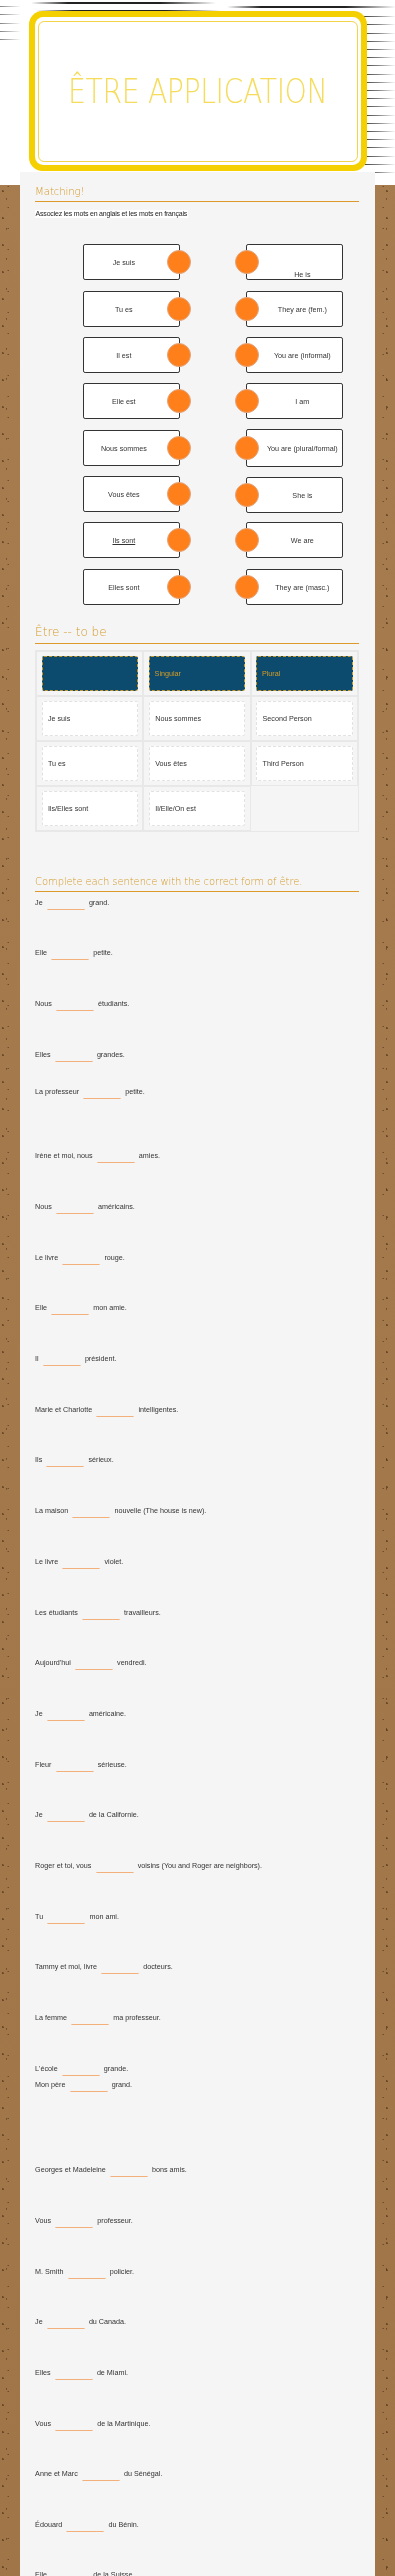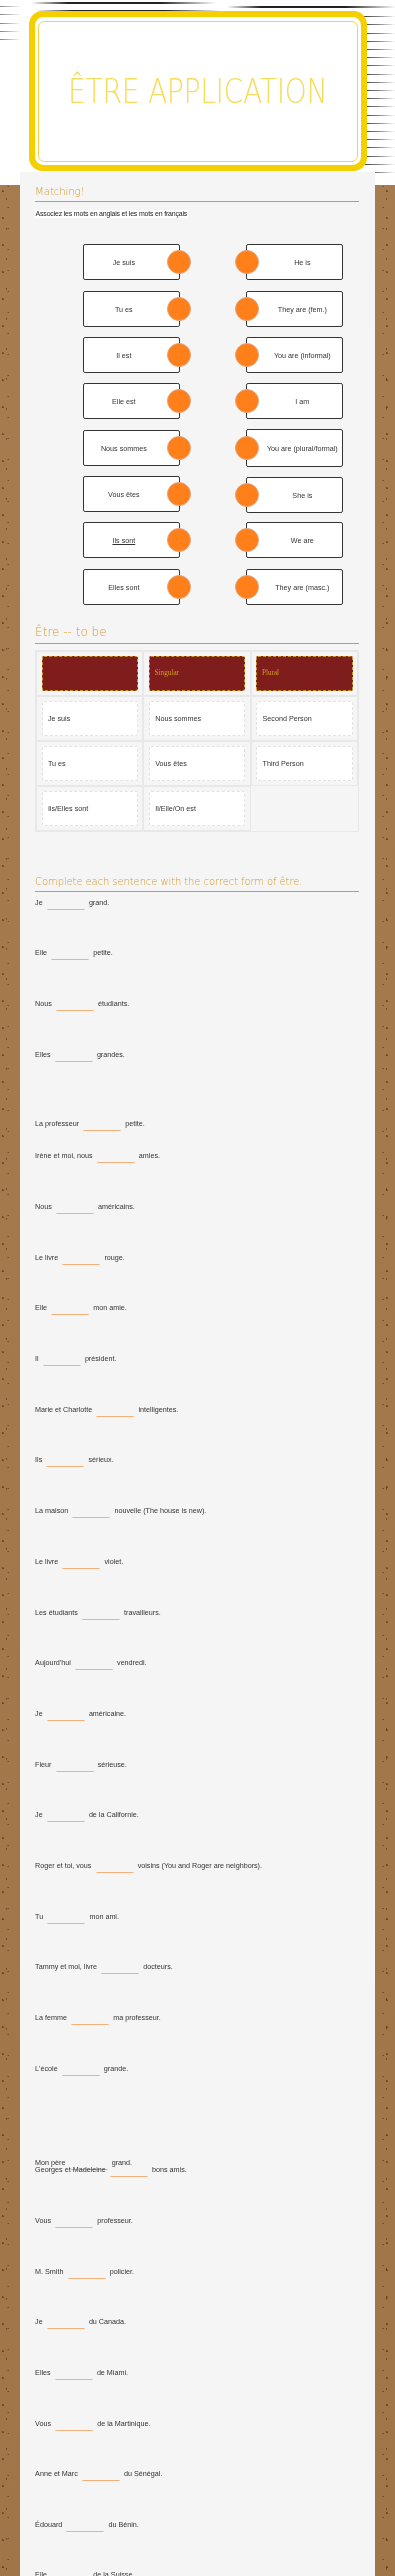--- a/index.html
+++ b/index.html
@@ -116,22 +116,22 @@
   .conj-cell {
     border: 0.5px solid #e8e8e8; padding: 4.1px 4.6px; height: 45px;
   }
   .conj-cell.head { height: 45px; }
   .conj-inner {
     width: 100%; height: 100%;
     display: flex; align-items: center; padding-left: 5.2px;
     border-radius: 2.1px; font-size: 7.2px;
   }
   .conj-cell.head .conj-inner {
-    background: #7f1d1d; border: 1px dashed #c99a2a;
-    color: #d69d25; padding-left: 4.6px; font-family: Liberation Serif, serif;
+    background: #0c4a6e; border: 1px dashed #c99a2a;
+    color: #d69d25; padding-left: 4.6px;
   }
   .conj-cell.body .conj-inner {
     background: #fff; border: 0.8px dashed #e2e2e2; color: #333;
   }
 
   
   .fill { position: absolute; left: 15.5px; top: 688px; width: 324px; margin-top: 16px; }
   .fill .section-title { font-size: 10px; letter-spacing: -0.1px; }
   .sentence {
     position: absolute; left: 0;
@@ -169,21 +169,21 @@
 <div class="panel">
 
   <section class="matching">
     <h2 class="section-title">Matching!</h2>
     <p class="matching-instructions">Associez les mots en anglais et les mots en français</p>
     <div class="match-grid" id="match-grid">
         <div class="match-box left" style="top: 59px;">
           <span>Je suis</span>
           <span class="match-dot"></span>
         </div>
-        <div class="match-box right" style="top: 59px;">
+        <div class="match-box right" style="top: 59px; align-items: flex-end;">
           <span class="match-dot"></span>
           <span>He is</span>
         </div>
         <div class="match-box left" style="top: 106px;">
           <span>Tu es</span>
           <span class="match-dot"></span>
         </div>
         <div class="match-box right" style="top: 106px;">
           <span class="match-dot"></span>
           <span>They are (fem.)</span>
@@ -294,21 +294,21 @@
         <div class="sentence" style="top: 123px;">
           <span>Nous</span>
           <input class="blank" type="text" value="" style="">
           <span>étudiants.</span>
         </div>
         <div class="sentence" style="top: 174px;">
           <span>Elles</span>
           <input class="blank" type="text" value="" style="">
           <span>grandes.</span>
         </div>
-        <div class="sentence" style="top: 243px;">
+        <div class="sentence" style="top: 211px;">
           <span>La professeur</span>
           <input class="blank" type="text" value="" style="">
           <span>petite.</span>
         </div>
         <div class="sentence" style="top: 275px;">
           <span>Irène et moi, nous</span>
           <input class="blank" type="text" value="" style="">
           <span>amies.</span>
         </div>
         <div class="sentence" style="top: 326px;">
@@ -394,21 +394,21 @@
         <div class="sentence" style="top: 1137px;">
           <span>La femme</span>
           <input class="blank" type="text" value="" style="">
           <span>ma professeur.</span>
         </div>
         <div class="sentence" style="top: 1188px;">
           <span>L'école</span>
           <input class="blank" type="text" value="" style="">
           <span>grande.</span>
         </div>
-        <div class="sentence" style="top: 1282px;">
+        <div class="sentence" style="top: 1204px;">
           <span>Mon père</span>
           <input class="blank" type="text" value="" style="">
           <span>grand.</span>
         </div>
         <div class="sentence" style="top: 1289px;">
           <span>Georges et Madeleine</span>
           <input class="blank" type="text" value="" style="">
           <span>bons amis.</span>
         </div>
         <div class="sentence" style="top: 1340px;">

